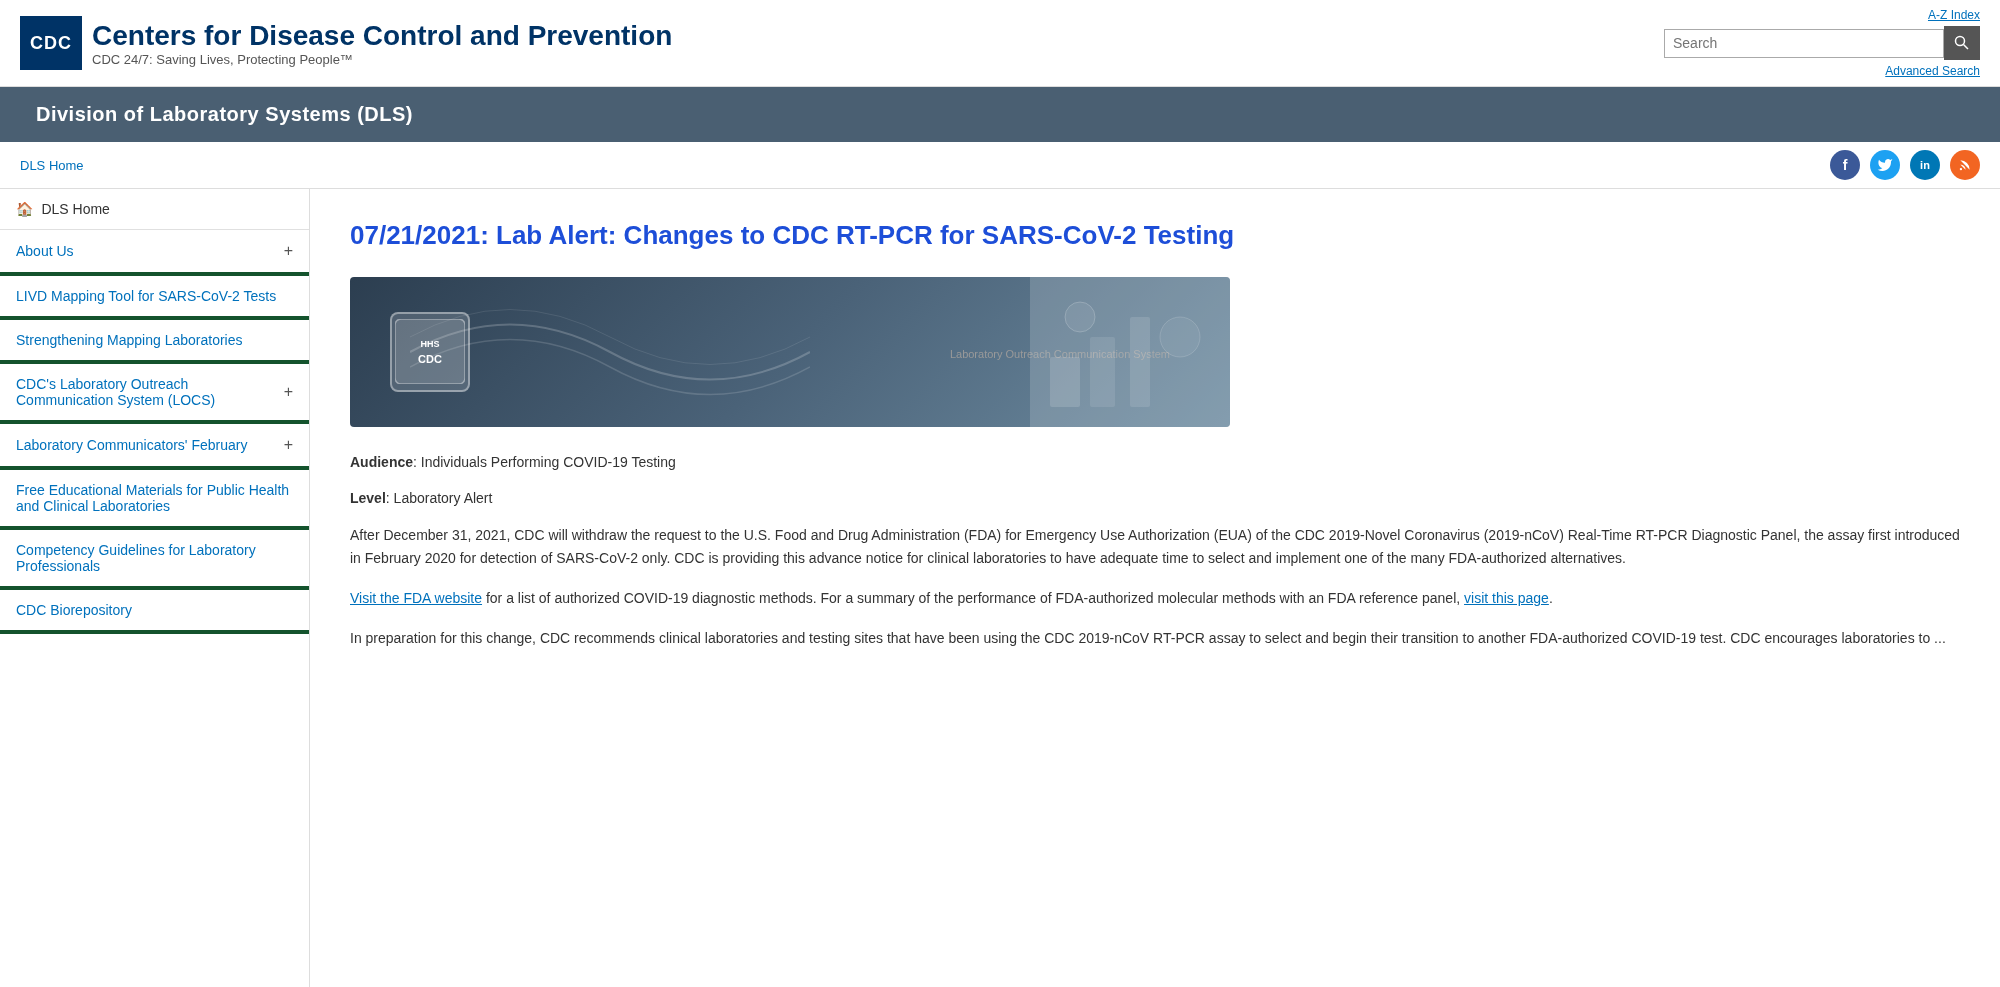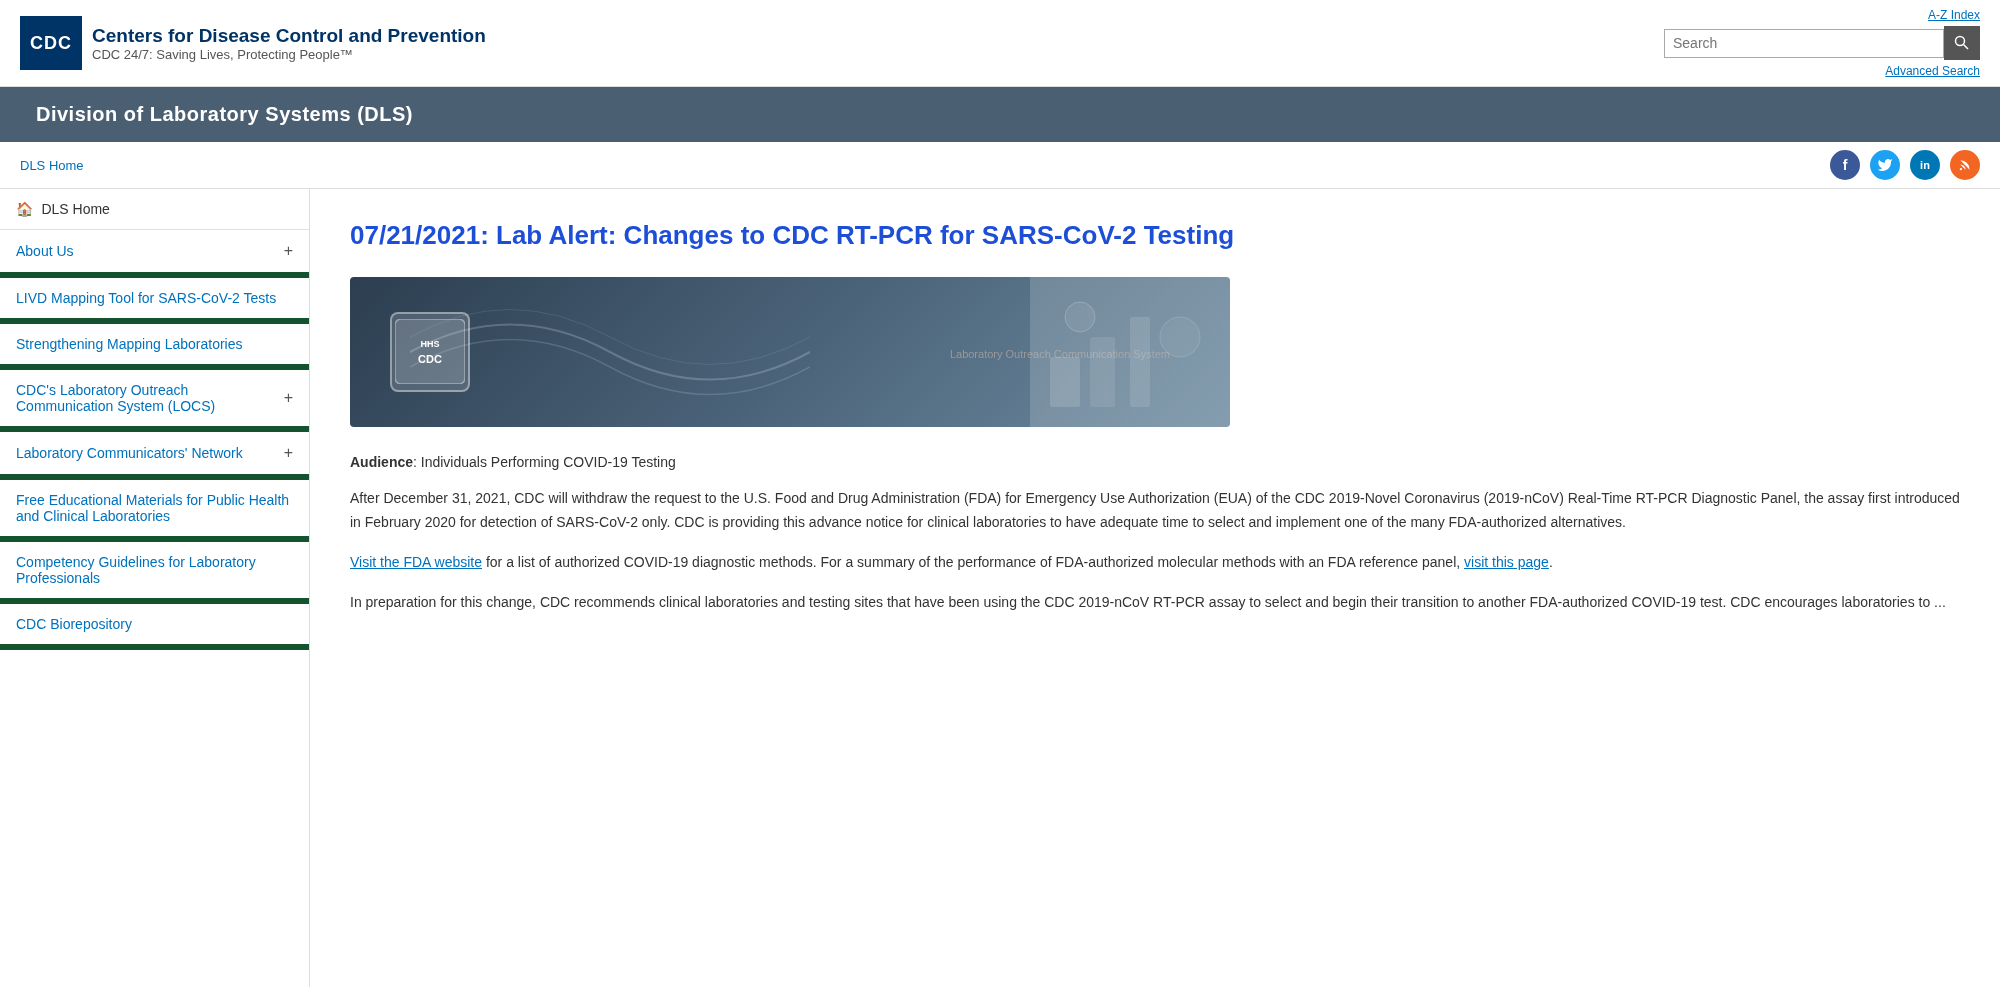--- a/index.html
+++ b/index.html
@@ -26,21 +26,21 @@
       display: flex;
       align-items: center;
       justify-content: center;
       color: #fff;
       font-size: 18px;
       font-weight: bold;
       letter-spacing: 1px;
       border: 2px solid #003366;
     }
     #logo-text-area { display: flex; flex-direction: column; }
-    #logo-title { font-size: 19px; font-weight: bold; color: #003366; }
+    #logo-title { font-size: 28px; font-weight: bold; color: #003366; }
     #logo-subtitle { font-size: 13px; color: #555; }
 
     #search-area { display: flex; flex-direction: column; align-items: flex-end; gap: 4px; }
     #az-index { font-size: 12px; color: #0071bc; text-decoration: underline; cursor: pointer; }
     #search-row { display: flex; align-items: center; }
     #search-input {
       width: 280px;
       height: 29px;
       border: 1px solid #aaa;
       padding: 0 8px;
@@ -122,21 +122,21 @@
       cursor: pointer;
       color: #333;
       font-size: 14px;
     }
     .home-icon { color: #555; }
     .sidebar-item {
       display: flex;
       align-items: center;
       justify-content: space-between;
       padding: 12px 16px;
-      border-bottom: 6px solid #14532d;
+      border-bottom: 4px solid #14532d;
       cursor: pointer;
       font-size: 14px;
       color: #0071bc;
       background: #fff;
     }
     .sidebar-item-label { flex: 1; }
     .plus-icon { color: #555; font-size: 16px; }
 
     
     #content-area {
@@ -275,21 +275,21 @@
       <span class="sidebar-item-label">LIVD Mapping Tool for SARS-CoV-2 Tests</span>
     </div>
     <div class="sidebar-item">
       <span class="sidebar-item-label">Strengthening Mapping Laboratories</span>
     </div>
     <div class="sidebar-item">
       <span class="sidebar-item-label">CDC's Laboratory Outreach Communication System (LOCS)</span>
       <span class="plus-icon">+</span>
     </div>
     <div class="sidebar-item">
-      <span class="sidebar-item-label">Laboratory Communicators' Network</span>
+      <span class="sidebar-item-label">Laboratory Communicators' February</span>
       <span class="plus-icon">+</span>
     </div>
     <div class="sidebar-item">
       <span class="sidebar-item-label">Free Educational Materials for Public Health and Clinical Laboratories</span>
     </div>
     <div class="sidebar-item">
       <span class="sidebar-item-label">Competency Guidelines for Laboratory Professionals</span>
     </div>
     <div class="sidebar-item">
       <span class="sidebar-item-label">CDC Biorepository</span>
@@ -331,20 +331,23 @@
           <circle cx="50" cy="40" r="15" fill="rgba(255,255,255,0.08)" stroke="rgba(255,255,255,0.2)" stroke-width="1"></circle>
           <circle cx="150" cy="60" r="20" fill="rgba(255,255,255,0.06)" stroke="rgba(255,255,255,0.15)" stroke-width="1"></circle>
         </svg>
       </div>
     </div>
 
     <div class="content-field">
       <span class="field-label">Audience</span><span>: Individuals Performing COVID-19 Testing</span>
     </div>
 
+    <div class="content-field">
+      <span class="field-label">Level</span><span>: Laboratory Alert</span>
+    </div>
 
     <p class="content-text">After December 31, 2021, CDC will withdraw the request to the U.S. Food and Drug Administration (FDA) for Emergency Use Authorization (EUA) of the CDC 2019-Novel Coronavirus (2019-nCoV) Real-Time RT-PCR Diagnostic Panel, the assay first introduced in February 2020 for detection of SARS-CoV-2 only. CDC is providing this advance notice for clinical laboratories to have adequate time to select and implement one of the many FDA-authorized alternatives.</p>
 
     <p class="content-text">
       <a class="content-link">Visit the FDA website</a><span> for a list of authorized COVID-19 diagnostic methods. For a summary of the performance of FDA-authorized molecular methods with an FDA reference panel, </span><a class="content-link">visit this page</a><span>.</span>
     </p>
 
     <p class="content-text">In preparation for this change, CDC recommends clinical laboratories and testing sites that have been using the CDC 2019-nCoV RT-PCR assay to select and begin their transition to another FDA-authorized COVID-19 test. CDC encourages laboratories to ...</p>
   </div>
 

